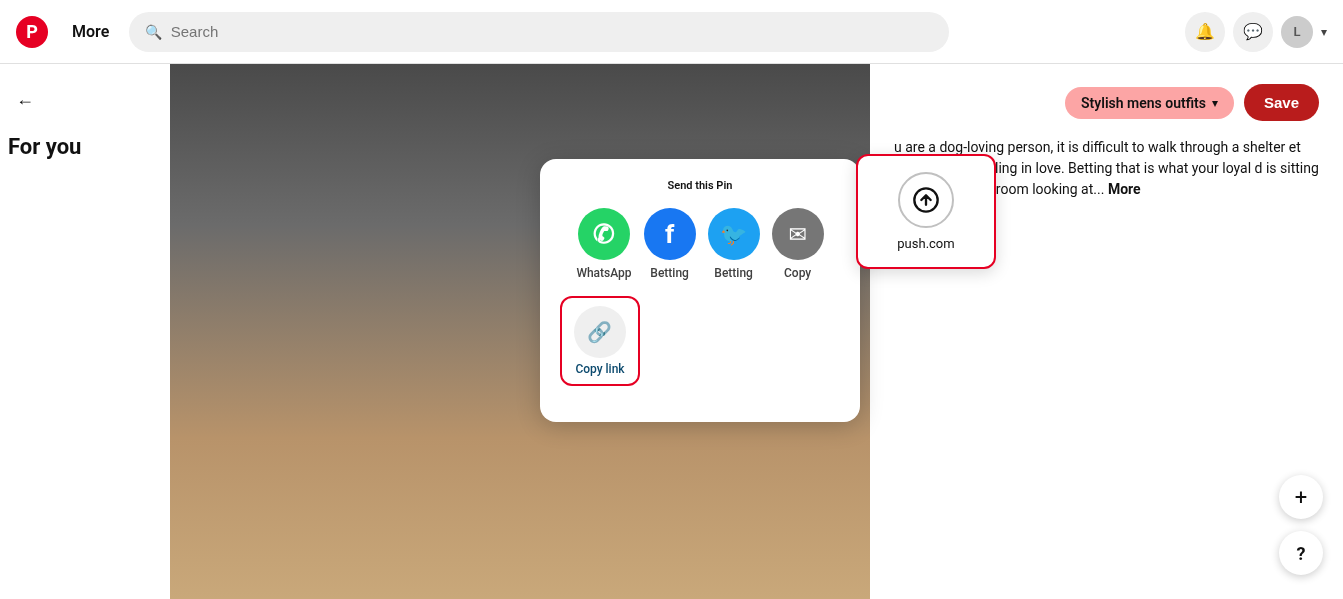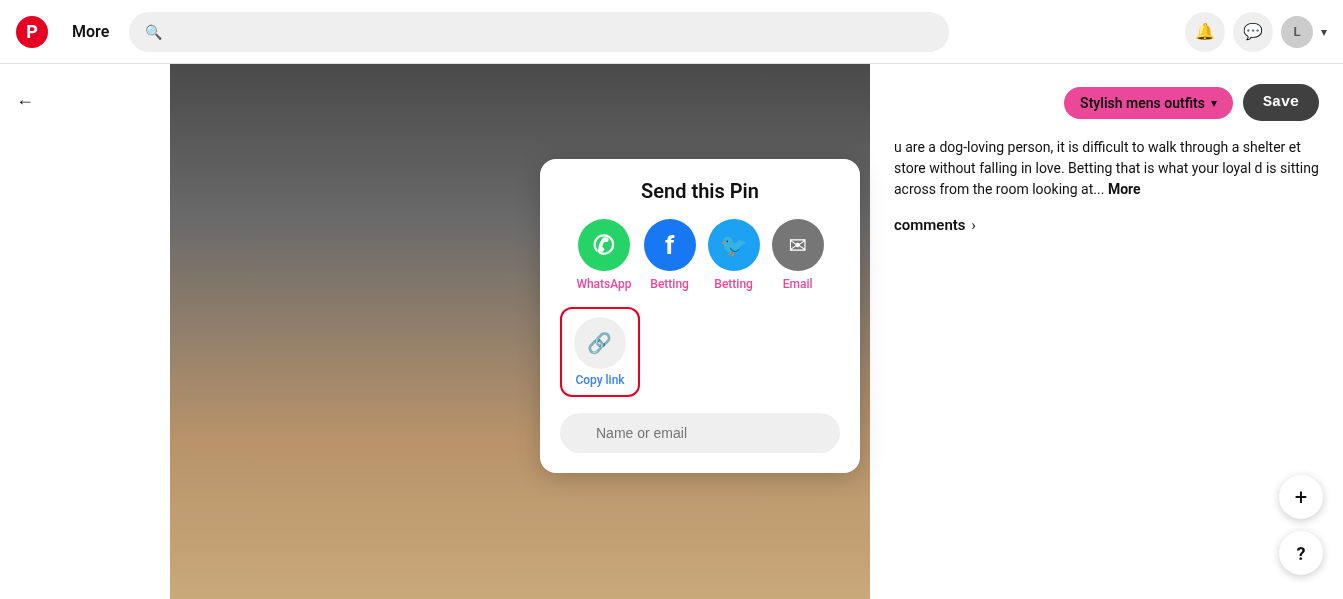--- a/index.html
+++ b/index.html
@@ -76,42 +76,42 @@
       width: 100%; height: 100%;
       background: linear-gradient(to bottom, #4a4a4a 0%, #6b6b6b 30%, #b8936a 70%, #c9a87a 100%);
     }
 
     
     .share-modal {
       position: absolute; left: 370px; top: 95px; width: 320px;
       background: #fff; border-radius: 16px; padding: 20px;
       box-shadow: 0 4px 24px rgba(0,0,0,0.2); z-index: 20;
     }
-    .share-title { text-align: center; font-size: 20px; font-weight: 600; color: #111; margin-bottom: 16px; }
+    .share-title { text-align: center; font-size: 11px; font-weight: 600; color: #111; margin-bottom: 16px; }
     .share-icons-row {
       display: flex; gap: 12px; justify-content: center; margin-bottom: 16px;
     }
     .share-icon-item {
       display: flex; flex-direction: column; align-items: center; gap: 6px;
       cursor: pointer;
     }
     .share-icon-circle {
       width: 52px; height: 52px; border-radius: 50%;
       display: flex; align-items: center; justify-content: center; font-size: 22px;
     }
     .whatsapp-bg { background: #25d366; }
     .facebook-bg { background: #1877f2; }
     .twitter-bg { background: #1da1f2; }
     .email-bg { background: #767676; }
-    .share-icon-label { font-size: 12px; color: #ec4899; font-weight: 500; }
+    .share-icon-label { font-size: 12px; color: #404040; font-weight: 500; }
     .copy-link-icon-circle {
       width: 52px; height: 52px; border-radius: 50%; background: #efefef;
       display: flex; align-items: center; justify-content: center; font-size: 20px;
     }
-    .copy-link-label { font-size: 12px; color: #3b82f6; font-weight: 500; }
+    .copy-link-label { font-size: 12px; color: #0c4a6e; font-weight: 500; }
 
     .name-email-input {
       width: 100%; height: 40px; border: none; background: #efefef;
       border-radius: 20px; padding: 0 16px 0 36px; font-size: 14px;
       color: #767676; outline: none; position: relative;
     }
     .name-email-wrapper { position: relative; }
     .name-email-search-icon {
       position: absolute; left: 12px; top: 50%; transform: translateY(-50%);
       color: #767676; font-size: 14px;
@@ -136,27 +136,27 @@
       border: 2px solid #c0c0c0; display: flex; align-items: center;
       justify-content: center; margin: 0 auto 8px; font-size: 22px; color: #111;
     }
     .push-label { font-size: 13px; color: #111; }
 
     .pin-actions-row {
       display: flex; align-items: center; justify-content: flex-end; gap: 10px; margin-bottom: 16px;
     }
     .board-selector {
       display: flex; align-items: center; gap: 6px;
-      background: #ec4899; border-radius: 24px; padding: 8px 16px; cursor: pointer;
+      background: #fca5a5; border-radius: 24px; padding: 8px 16px; cursor: pointer;
     }
     .board-selector-text { font-size: 14px; font-weight: 600; color: #111; }
     .board-chevron { font-size: 12px; color: #111; }
     .save-btn {
-      background: #404040; color: #fff; border: none; border-radius: 24px;
-      padding: 10px 20px; font-size: 15px; font-weight: 600; cursor: pointer; font-family: Liberation Mono, monospace;
+      background: #b91c1c; color: #fff; border: none; border-radius: 24px;
+      padding: 10px 20px; font-size: 15px; font-weight: 600; cursor: pointer;
     }
     .pin-description {
       font-size: 14px; color: #111; line-height: 1.5; margin-bottom: 16px;
     }
     .comments-row {
       display: flex; align-items: center; gap: 6px; cursor: pointer;
     }
     .comments-text { font-size: 15px; font-weight: 600; color: #111; }
     .comments-chevron { font-size: 14px; color: #111; }
 
@@ -188,35 +188,37 @@
 </head>
 <body>
 
 <div class="header">
   <div class="pinterest-logo">
     <span>P</span>
   </div>
   <span class="nav-home">More</span>
   <div class="search-bar">
     <span class="search-icon">🔍</span>
+    <input class="search-input" placeholder="Search" style="">
   </div>
   <div class="header-right">
     <button class="header-icon-btn">🔔</button>
     <button class="header-icon-btn">💬</button>
     <div class="avatar-btn">L</div>
     <span class="dropdown-icon">▾</span>
   </div>
 </div>
 
 <div class="main">
 
   <div class="sidebar">
     <div class="back-btn">
       <span class="back-arrow">←</span>
     </div>
+    <div class="for-you-label">For you</div>
   </div>
 
   <div class="content">
 
     <div class="pin-image">
       <div class="pin-image-inner"></div>
     </div>
 
     <div class="share-modal">
       <div class="share-title">Send this Pin</div>
@@ -228,34 +230,39 @@
         <div class="share-icon-item">
           <div class="share-icon-circle facebook-bg" style="color:white; font-size:26px; font-weight:bold;">f</div>
           <span class="share-icon-label">Betting</span>
         </div>
         <div class="share-icon-item">
           <div class="share-icon-circle twitter-bg" style="color:white; font-size:22px;">🐦</div>
           <span class="share-icon-label">Betting</span>
         </div>
         <div class="share-icon-item">
           <div class="share-icon-circle email-bg" style="color:white; font-size:22px;">✉</div>
-          <span class="share-icon-label">Email</span>
+          <span class="share-icon-label">Copy</span>
         </div>
       </div>
 
       <div style="border: 2px solid #e60023; border-radius: 12px; padding: 8px 12px; display: inline-flex; flex-direction: column; align-items: center; gap: 4px; cursor: pointer; margin: 0 auto 16px; display: flex; width: fit-content; margin-left: 0;">
         <div class="copy-link-icon-circle" style="font-size:20px;">🔗</div>
         <span class="copy-link-label">Copy link</span>
       </div>
-      <div class="name-email-wrapper">
-        <span class="name-email-search-icon">🔍</span>
-        <input class="name-email-input" placeholder="Name or email" style="">
-      </div>
-    </div>
-
+    </div>
+
+    <div class="push-popup">
+      <div class="push-icon">
+        <svg width="28" height="28" viewBox="0 0 24 24" fill="none" stroke="#111" stroke-width="2" stroke-linecap="round" stroke-linejoin="round">
+          <circle cx="12" cy="12" r="10"></circle>
+          <path d="M12 16V8M8 12l4-4 4 4"></path>
+        </svg>
+      </div>
+      <div class="push-label">push.com</div>
+    </div>
 
     <div class="scroll-track">
       <div class="scroll-thumb"></div>
     </div>
 
     <div class="pin-detail">
       <div class="pin-actions-row">
         <div class="board-selector">
           <span class="board-selector-text">Stylish mens outfits</span>
           <span class="board-chevron">▾</span>

